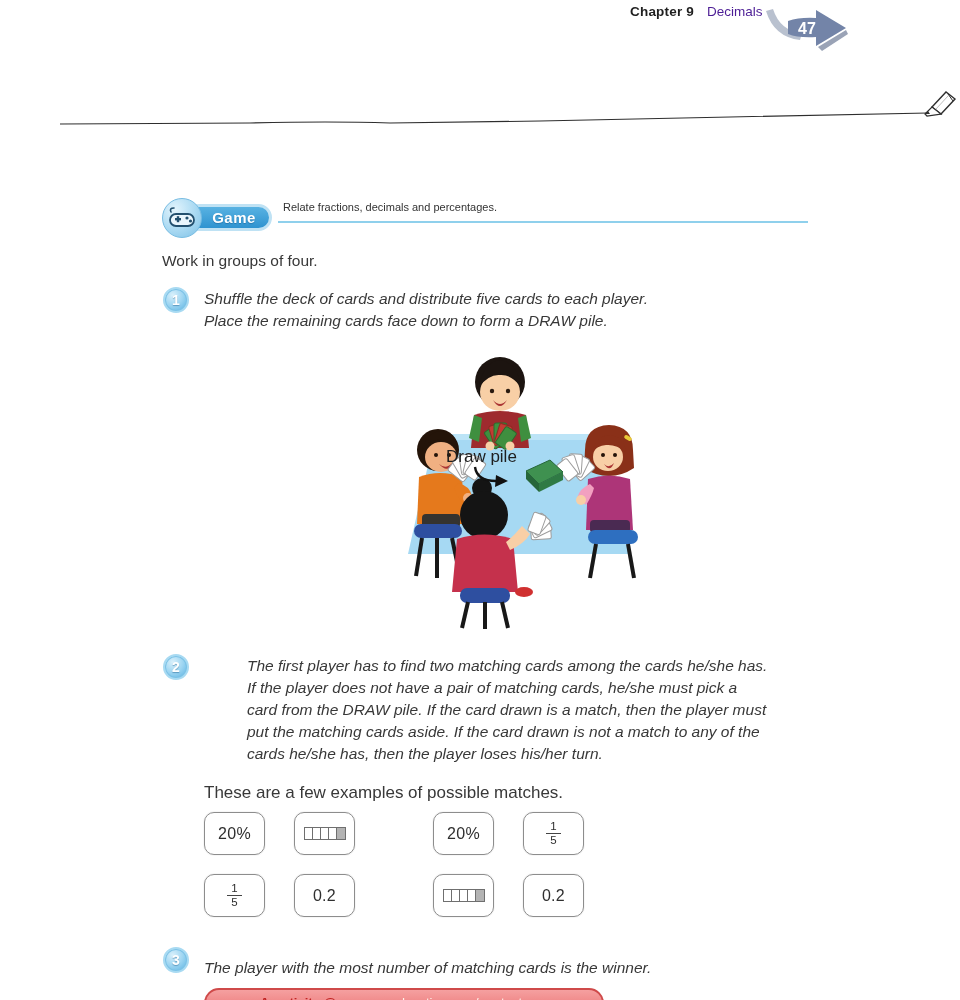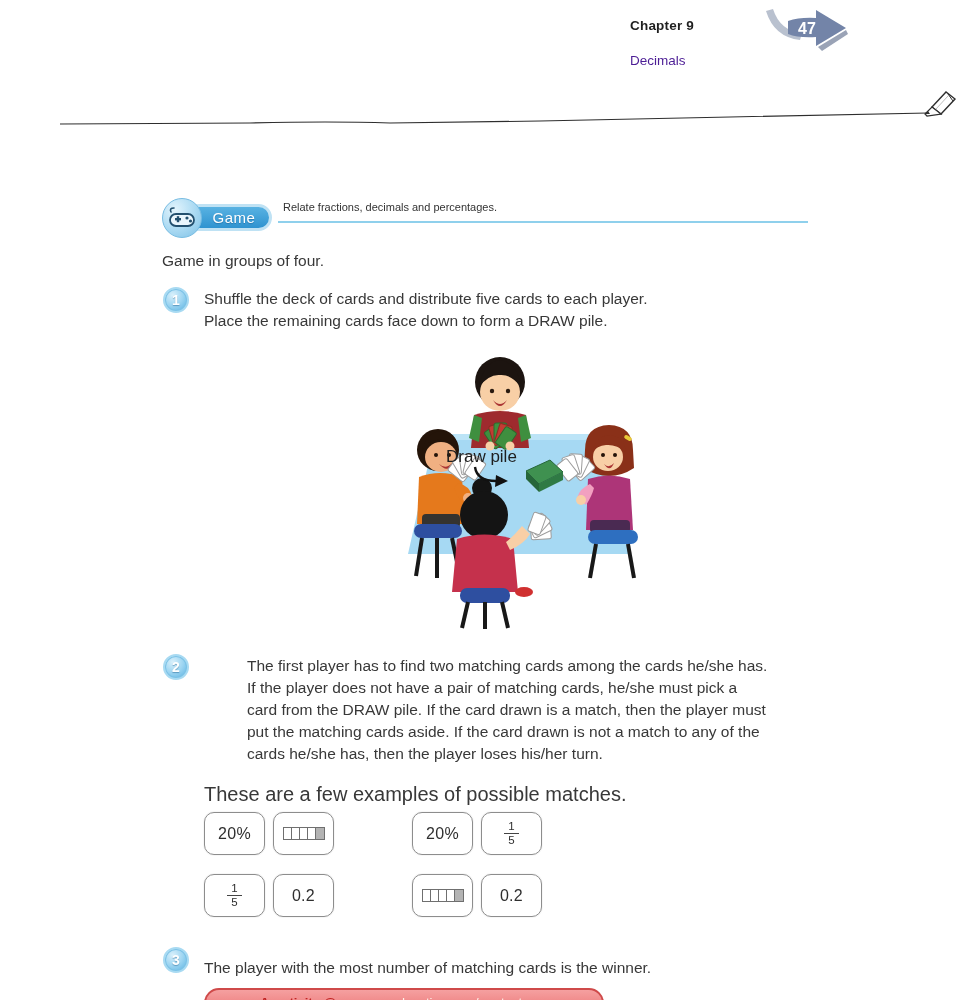--- a/index.html
+++ b/index.html
@@ -1,60 +1,60 @@
 <!DOCTYPE html>
 <html><head>
 <meta charset="utf-8">
 <style>
   * { margin:0; padding:0; box-sizing:border-box; }
   html,body { background:#ffffff; }
   body { font-family:"Liberation Sans", sans-serif; color:#3b3b3b; }
   .page { position:relative; width:960px; height:1000px; background:#fff; overflow:hidden; margin:0 auto; }
 
   
-  .hdr { position:absolute; left:630px; top:18px; display:flex; align-items:baseline; gap:20px;
-         font-size:13.5px;flex-direction:column; }
+  .hdr { position:absolute; left:630px; top:4px; display:flex; align-items:baseline; gap:13px;
+         font-size:13.5px; }
   .hdr .chap { font-weight:bold; color:#1f1f1f; letter-spacing:.2px; }
   .hdr .sect { color:#4c1d95; }
   .page-arrow { position:absolute; left:760px; top:7px; }
 
   
   .pencil-rule { position:absolute; left:0; top:85px; }
 
   
   .game-header { position:absolute; left:162px; top:196px; width:660px; height:44px; }
   .game-icon-circle { position:absolute; left:0; top:2px; width:40px; height:40px; border-radius:50%;
       background:radial-gradient(circle at 32% 28%, #e2f4fd 0%, #a9d9f2 55%, #7cc0e6 100%);
       border:1px solid #77bce2; z-index:2; display:flex; align-items:center; justify-content:center; }
   .game-pill { position:absolute; left:24px; top:8px; width:86px; height:27px; border-radius:14px;
       background:linear-gradient(#58b2e2,#2f93d0); border:3px solid #bfe2f4;
       display:flex; align-items:center; justify-content:center; z-index:1; }
-  .game-pill span { color:#ffffff; font-weight:normal; font-size:15px; letter-spacing:.5px;
+  .game-pill span { color:#ffffff; font-weight:bold; font-size:15px; letter-spacing:.5px;
       text-shadow:0 1px 1px rgba(0,60,110,.35); padding-left:10px; }
   .game-objective { position:absolute; left:121px; top:5px; font-size:11px; color:#333; }
   .game-rule { position:absolute; left:116px; top:25px; width:530px; height:2px; background:#8fd0ec; }
 
   
   .intro { position:absolute; left:162px; top:252px; font-size:15.5px; color:#383838; }
   .step { position:absolute; }
   .step-circle { position:absolute; width:26px; height:26px; border-radius:50%;
       background:radial-gradient(circle at 35% 28%, #d9f0fb 0%, #9bd4f1 50%, #57b0e0 100%);
       border:2px solid #a8daf2; box-shadow:0 0 0 1px #7cc2e6 inset;
       display:flex; align-items:center; justify-content:center; }
   .step-circle span { color:#fff; font-weight:bold; font-size:14px; text-shadow:0 1px 1px rgba(0,70,120,.4); }
-  .step-text { position:absolute; font-size:15.5px; line-height:22px; color:#383838; white-space:pre-line; }
+  .step-text { position:absolute; font-size:15.5px; line-height:22px; color:#383838; white-space:pre-line;font-style:italic; }
 
   .illustration { position:absolute; left:378px; top:338px; }
 
-  .examples-intro { position:absolute; left:204px; top:783px; font-size:20px; color:#383838; }
+  .examples-intro { position:absolute; left:204px; top:783px; font-size:17px; color:#383838; }
 
   
   .match-examples { position:absolute; left:204px; top:812px; }
   .pairs-row { display:flex; gap:78px; margin-bottom:19px; }
-  .pair { display:flex; gap:8px; }
+  .pair { display:flex; gap:29px; }
   .card { width:61px; height:43px; border:1.5px solid #8d8d8d; border-radius:10px; background:#fff;
       display:flex; align-items:center; justify-content:center; box-shadow:0 0 0 1px rgba(0,0,0,.03); }
   .card-text { font-size:16px; color:#2f2f2f; letter-spacing:.3px; }
   .frac { display:inline-flex; flex-direction:column; align-items:center; font-size:11.5px; line-height:1.15; color:#2f2f2f; }
   .frac .den { border-top:1.2px solid #444; padding:0 4px; }
   .frac .num { padding:0 4px; }
   .bar { display:flex; border:1.2px solid #6f6f6f; background:#fff; }
   .bar-cell { width:8px; height:11px; border-right:1.2px solid #6f6f6f; background:#fff; }
   .bar-cell:last-child { border-right:none; }
   .bar-cell.shaded { background:#b3b3b3; }
@@ -108,21 +108,21 @@
         <circle cx="23.5" cy="15" r="1.6" fill="#23506f"></circle>
       </svg>
     </div>
     <div class="game-pill">
       <span>Game</span>
     </div>
     <div class="game-objective">Relate fractions, decimals and percentages.</div>
     <div class="game-rule"></div>
   </div>
 
-  <div class="intro">Game in groups of four.</div>
+  <div class="intro">Work in groups of four.</div>
 
   <div class="step">
     <div class="step-circle" style="left:163px; top:287px;">
       <span>1</span>
     </div>
     <div class="step-text" style="left:204px; top:288px; width:600px;">Shuffle the deck of cards and distribute five cards to each player.
 Place the remaining cards face down to form a DRAW pile.</div>
   </div>
 
   <svg class="illustration" width="282" height="292" viewBox="0 0 282 292">

